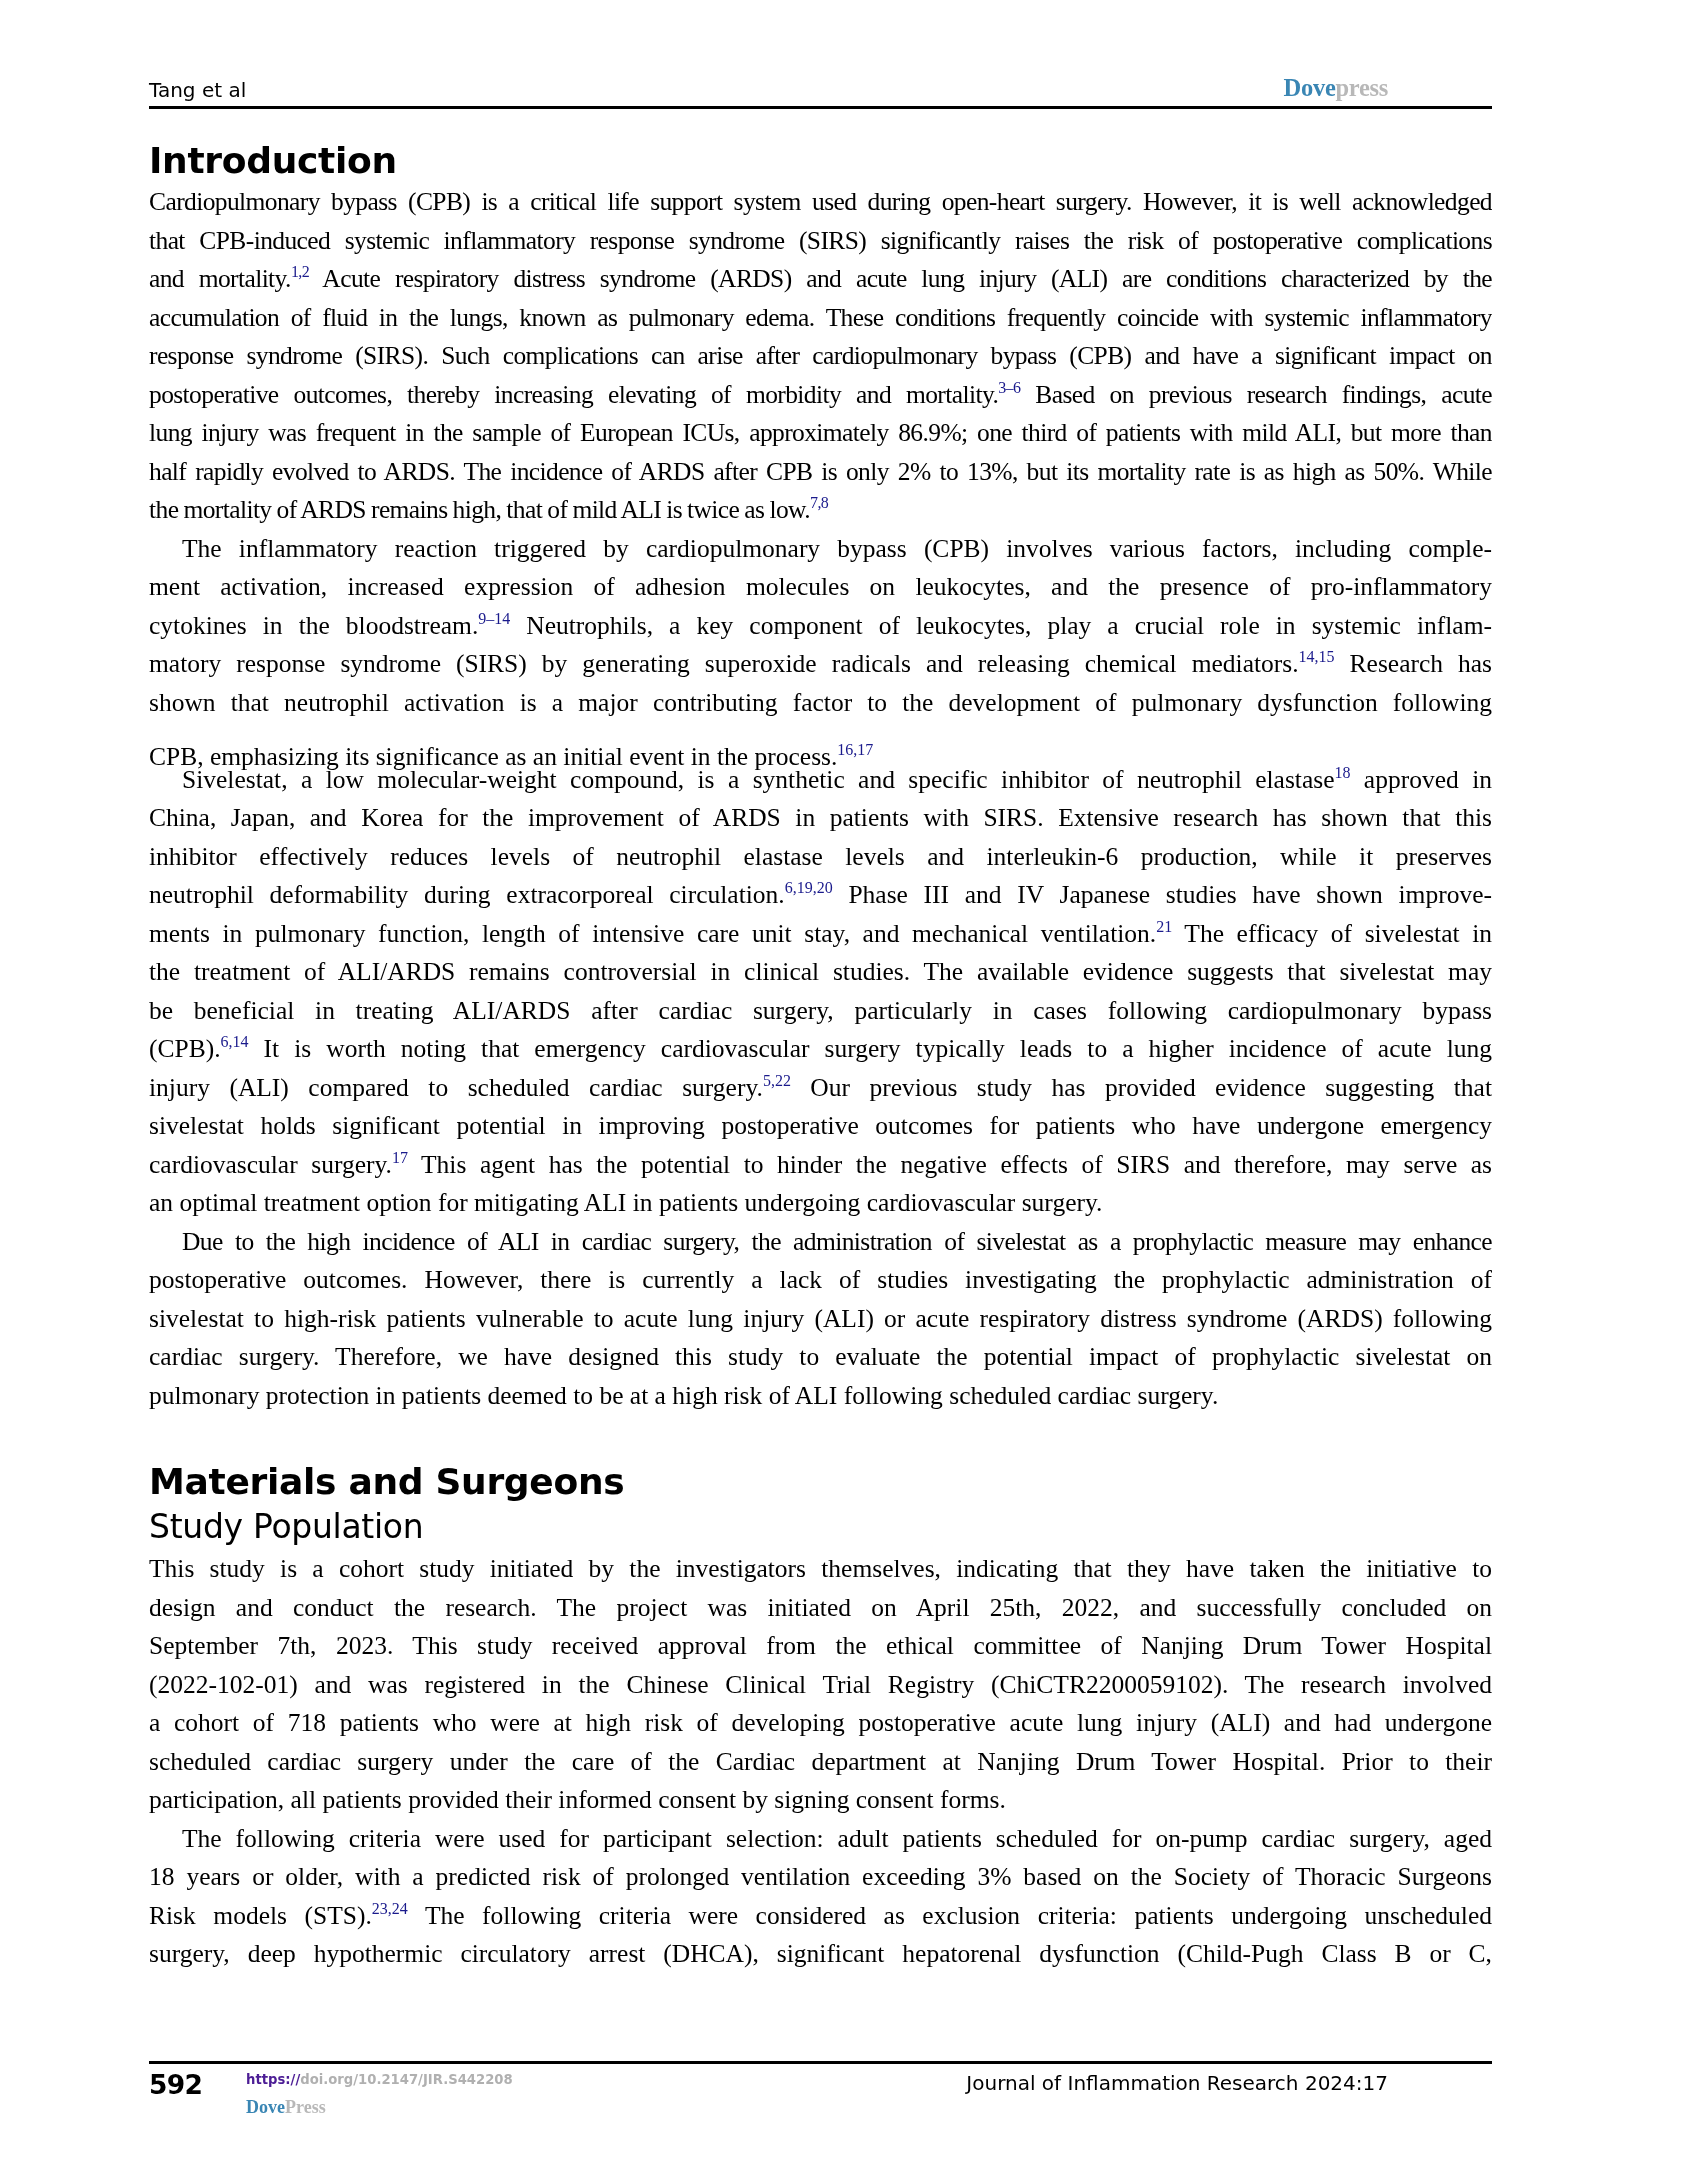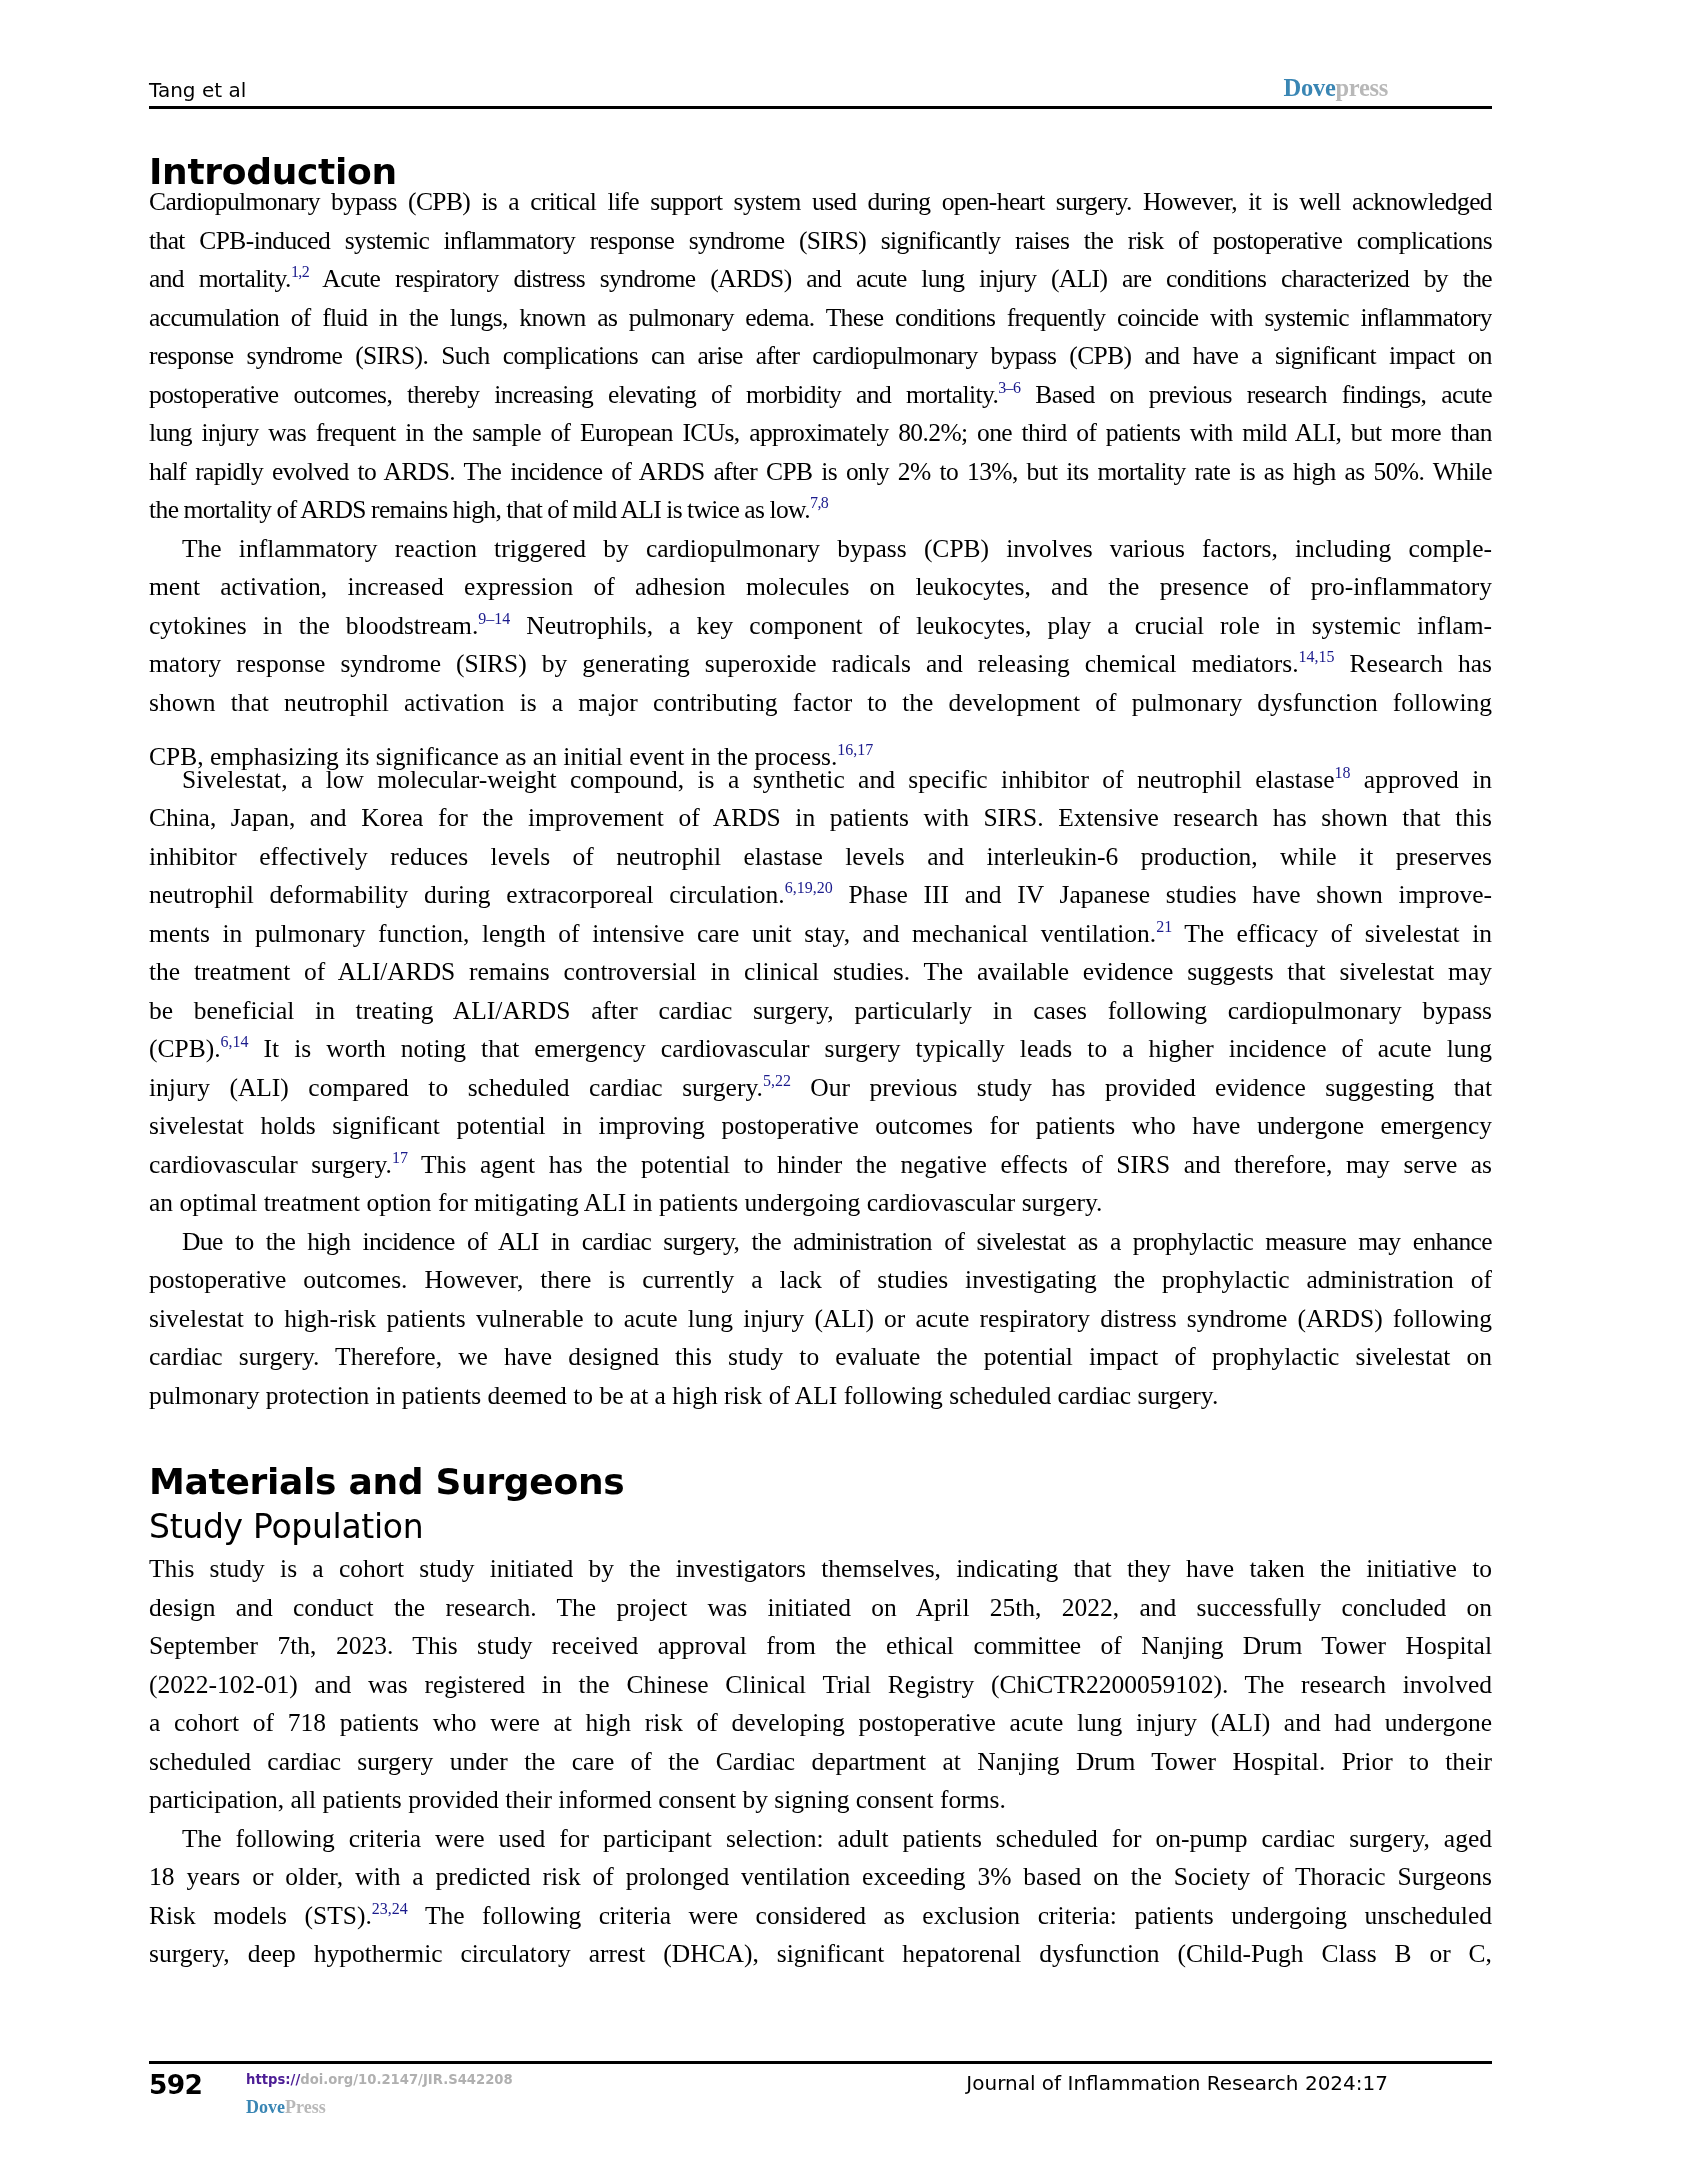--- a/index.html
+++ b/index.html
@@ -29,30 +29,30 @@
 <body>
 
 <div class="page">
 
   <div class="hdr-left">Tang et al</div>
   <div class="hdr-right">
     <span class="brand-a">Dove</span><span class="brand-b">press</span>
   </div>
   <div class="hdr-rule"></div>
 
-  <h1 class="sec" style="top:151px;text-align:center;">Introduction</h1>
+  <h1 class="sec" style="top:140px;text-align:center;">Introduction</h1>
 
   <div id="intro-lines">
       <div class="line tight" style="top: 183px; white-space: normal; overflow: hidden;"><span class="t">Cardiopulmonary bypass (CPB) is a critical life support system used during open-heart surgery. However, it is well acknowledged</span></div>
       <div class="line tight" style="top: 222px; white-space: normal; overflow: hidden;"><span class="t">that CPB-induced systemic inflammatory response syndrome (SIRS) significantly raises the risk of postoperative complications</span></div>
       <div class="line tight" style="top: 260px; white-space: normal; overflow: hidden;"><span class="t">and mortality.</span><sup class="ref">1,2</sup><span class="t"> Acute respiratory distress syndrome (ARDS) and acute lung injury (ALI) are conditions characterized by the</span></div>
       <div class="line tight" style="top: 299px; white-space: normal; overflow: hidden;"><span class="t">accumulation of fluid in the lungs, known as pulmonary edema. These conditions frequently coincide with systemic inflammatory</span></div>
       <div class="line tight" style="top: 337px; white-space: normal; overflow: hidden;"><span class="t">response syndrome (SIRS). Such complications can arise after cardiopulmonary bypass (CPB) and have a significant impact on</span></div>
       <div class="line tight" style="top: 376px; white-space: normal; overflow: hidden;"><span class="t">postoperative outcomes, thereby increasing elevating of morbidity and mortality.</span><sup class="ref">3–6</sup><span class="t"> Based on previous research findings, acute</span></div>
-      <div class="line tight" style="top: 414px; white-space: normal; overflow: hidden;"><span class="t">lung injury was frequent in the sample of European ICUs, approximately 80.2%; one third of patients with mild ALI, but more than</span></div>
+      <div class="line tight" style="top: 414px; white-space: normal; overflow: hidden;"><span class="t">lung injury was frequent in the sample of European ICUs, approximately 86.9%; one third of patients with mild ALI, but more than</span></div>
       <div class="line tight" style="top: 453px; white-space: normal; overflow: hidden;"><span class="t">half rapidly evolved to ARDS. The incidence of ARDS after CPB is only 2% to 13%, but its mortality rate is as high as 50%. While</span></div>
       <div class="line last tight" style="top: 491px; white-space: normal; overflow: hidden;"><span class="t">the mortality of ARDS remains high, that of mild ALI is twice as low.</span><sup class="ref">7,8</sup></div>
       <div class="line indent" style="top: 530px; white-space: normal; overflow: hidden;"><span class="t">The inflammatory reaction triggered by cardiopulmonary bypass (CPB) involves various factors, including comple-</span></div>
       <div class="line" style="top: 568px; white-space: normal; overflow: hidden;"><span class="t">ment activation, increased expression of adhesion molecules on leukocytes, and the presence of pro-inflammatory</span></div>
       <div class="line" style="top: 607px; white-space: normal; overflow: hidden;"><span class="t">cytokines in the bloodstream.</span><sup class="ref">9–14</sup><span class="t"> Neutrophils, a key component of leukocytes, play a crucial role in systemic inflam-</span></div>
       <div class="line" style="top: 645px; white-space: normal; overflow: hidden;"><span class="t">matory response syndrome (SIRS) by generating superoxide radicals and releasing chemical mediators.</span><sup class="ref">14,15</sup><span class="t"> Research has</span></div>
       <div class="line" style="top: 684px; white-space: normal; overflow: hidden;"><span class="t">shown that neutrophil activation is a major contributing factor to the development of pulmonary dysfunction following</span></div>
       <div class="line last" style="top: 722px; white-space: normal; overflow: hidden; margin-top: 16px;"><span class="t">CPB, emphasizing its significance as an initial event in the process.</span><sup class="ref">16,17</sup></div>
       <div class="line indent" style="top: 761px; white-space: normal; overflow: hidden;"><span class="t">Sivelestat, a low molecular-weight compound, is a synthetic and specific inhibitor of neutrophil elastase</span><sup class="ref">18</sup><span class="t"> approved in</span></div>
       <div class="line" style="top: 799px; white-space: normal; overflow: hidden;"><span class="t">China, Japan, and Korea for the improvement of ARDS in patients with SIRS. Extensive research has shown that this</span></div>

